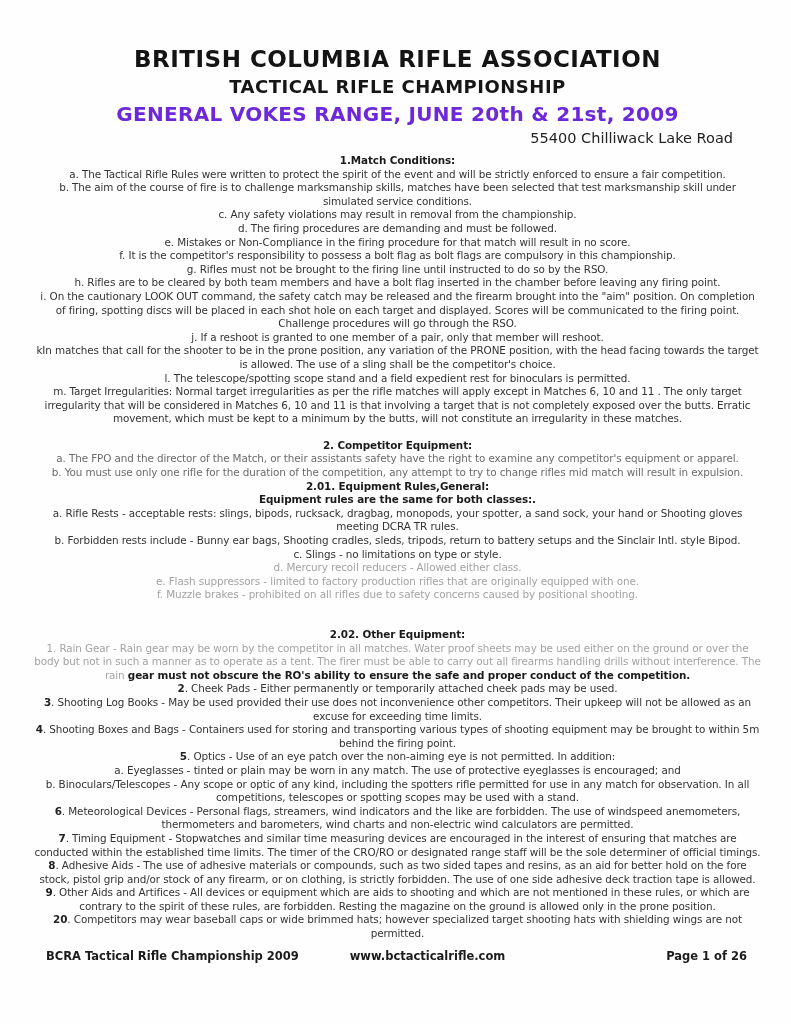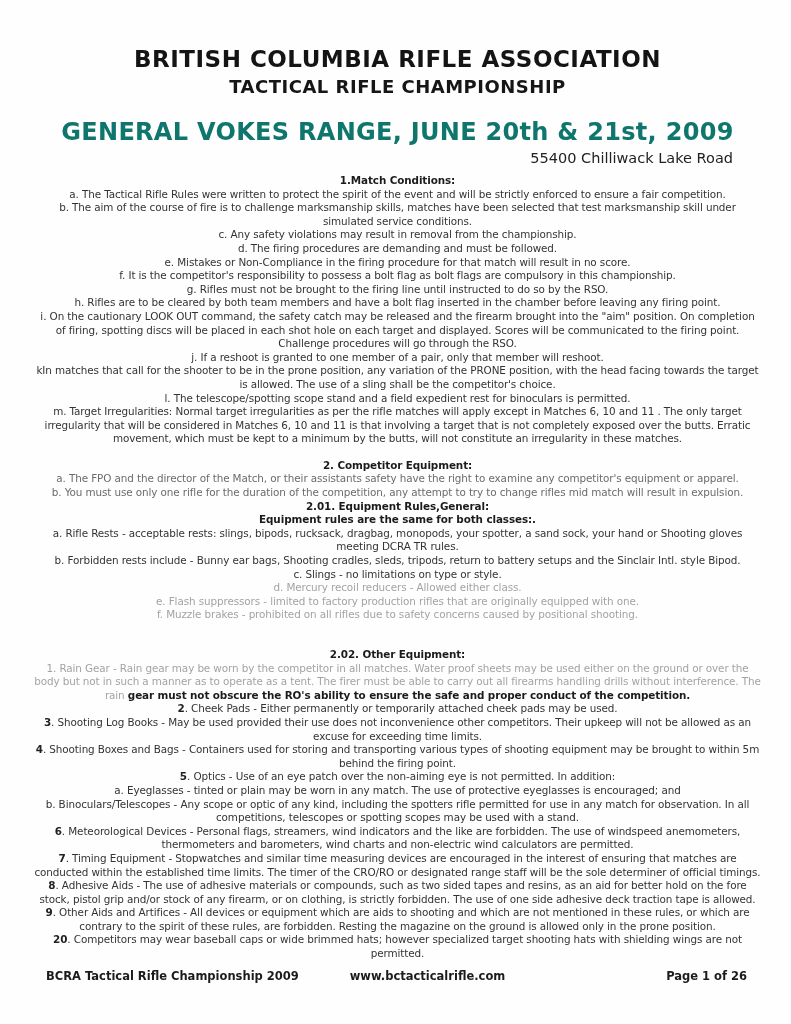--- a/index.html
+++ b/index.html
@@ -25,26 +25,26 @@
     font-weight: bold;
     color: #141414;
     letter-spacing: 0.5px;
     margin: 0 0 4px 0;
   }
   .title-2 {
     font-size: 18px;
     font-weight: bold;
     color: #161616;
     letter-spacing: 0.5px;
-    margin: 0 0 21px 0;
+    margin: 0 0 5px 0;
   }
   .title-3 {
-    font-size: 24px;
+    font-size: 20px;
     font-weight: bold;
-    color: #0f766e;
+    color: #6d28d9;
     letter-spacing: 0.3px;
     margin: 0 0 4px 0;
   }
   .address-line {
     text-align: right;
     font-size: 14.5px;
     color: #222;
     padding-right: 28px;
     margin: 0 0 8px 0;
   }

